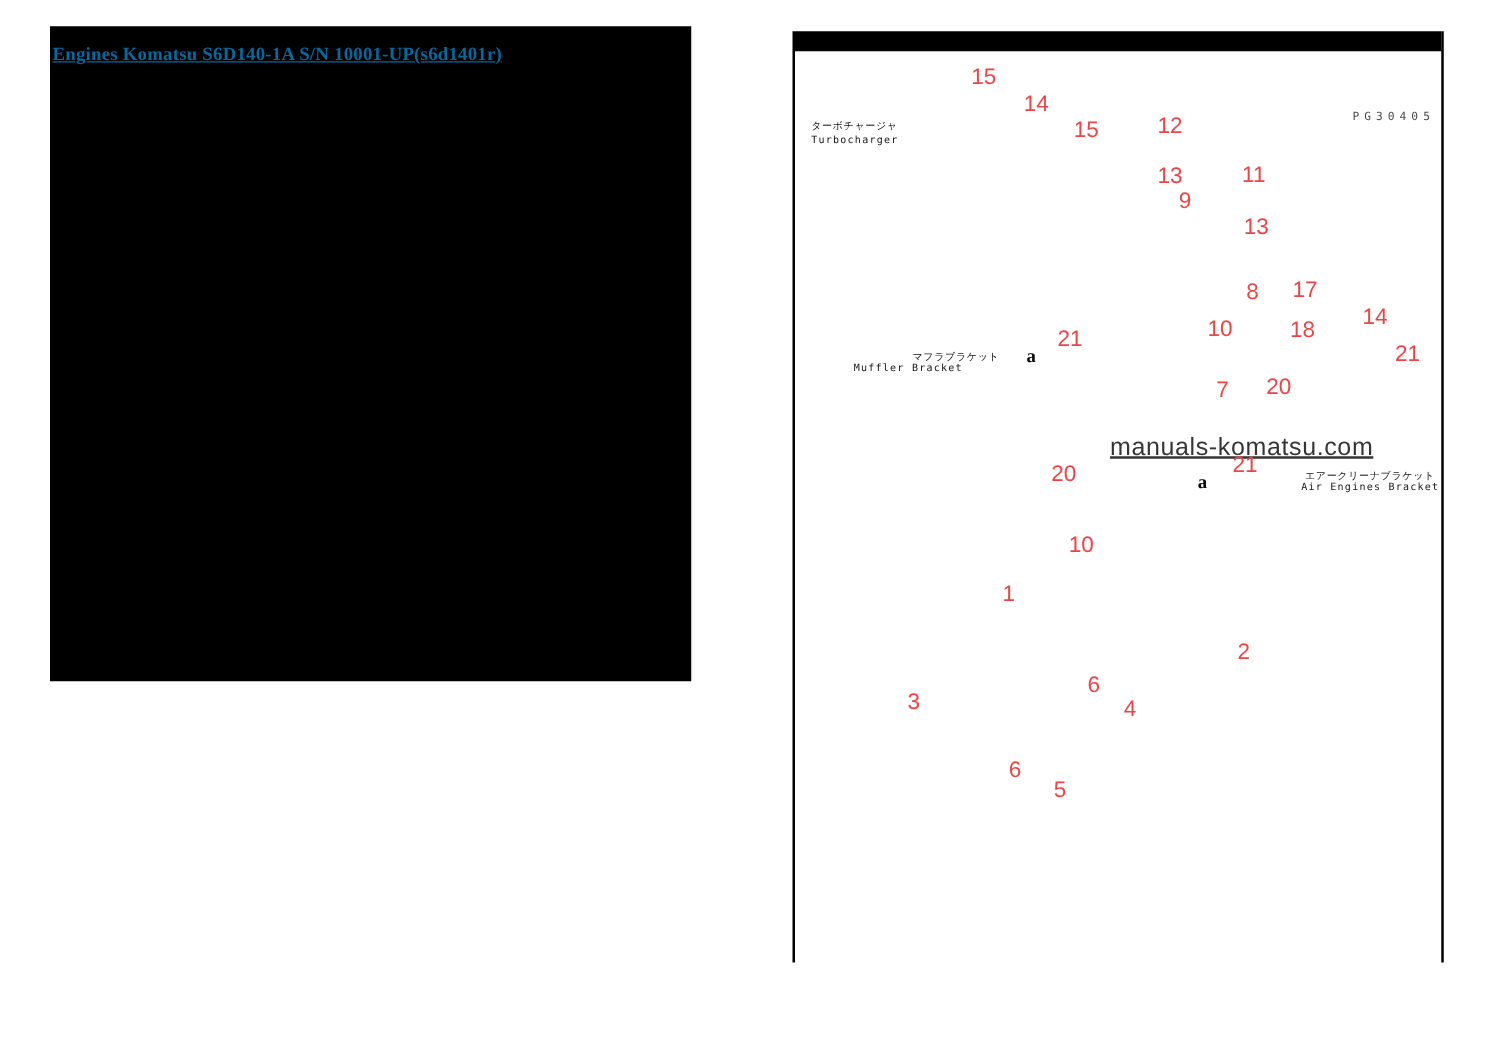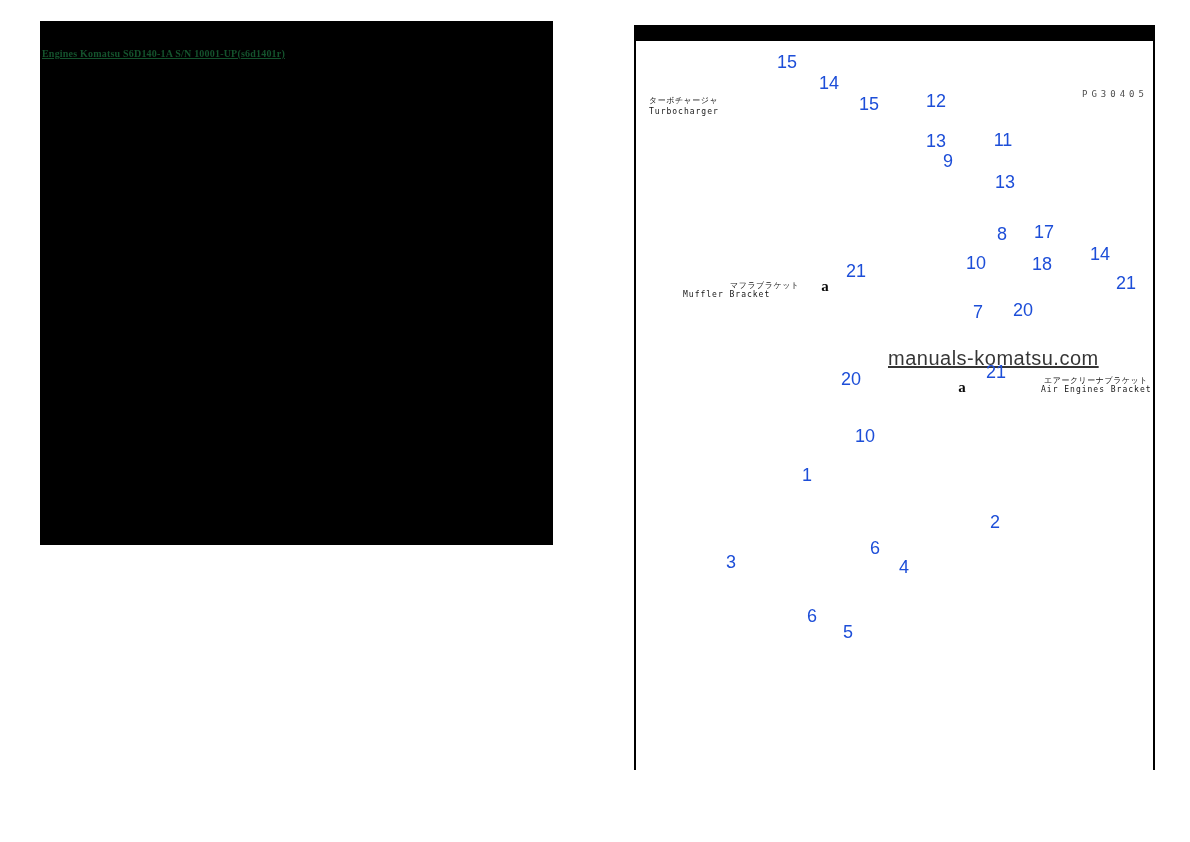--- a/index.html
+++ b/index.html
@@ -1,35 +1,35 @@
 <!DOCTYPE html>
 <html><head>
 <meta charset="utf-8">
 <style>
   html,body{margin:0;padding:0;background:#fff;}
   body{position:relative;width:1190px;height:842px;overflow:hidden;
        font-family:"Liberation Sans",sans-serif;}
   .abs{position:absolute;}
   
   .black-panel{left:40px;top:21px;width:513px;height:524px;background:#000;}
-  .catalog-link{left:42px;top:48px;color:#14532d;text-decoration:underline;
-       font-family:"Liberation Serif",serif;font-weight:bold;font-size:10px;
+  .catalog-link{left:42px;top:36px;color:#0369a1;text-decoration:underline;
+       font-family:"Liberation Serif",serif;font-weight:bold;font-size:15px;
        white-space:nowrap;letter-spacing:0.2px;}
   
   .frame{left:634px;top:25px;width:517px;height:745px;
        border-left:2px solid #000;border-right:2px solid #000;background:#fff;}
   .header-bar{position:absolute;left:0;top:0;width:100%;height:16px;background:#000;}
   .page-code{left:1082px;top:45px;color:#4d4d4d;font-size:9px;
        font-family:"DejaVu Sans Mono",monospace;letter-spacing:4px;white-space:nowrap;margin-top:44px;}
   
   .dlabel{color:#141414;font-size:8px;font-family:"DejaVu Sans Mono",monospace;
        white-space:nowrap;letter-spacing:1px;}
   .dlabel.jp{letter-spacing:0.5px;}
   
-  .co{transform:translate(-50%,-50%);color:#1d4ed8;font-size:18px;
+  .co{transform:translate(-50%,-50%);color:#ef4444;font-size:18px;
       font-family:"Liberation Sans",sans-serif;white-space:nowrap;}
   
   .marker{transform:translate(-50%,-50%);color:#0a0a0a;font-size:15px;
       font-family:"Liberation Serif",serif;font-weight:bold;}
   .watermark{left:888px;top:347px;color:rgba(25,25,25,0.88);font-size:20px;
       letter-spacing:0.5px;white-space:nowrap;text-decoration:underline;}
   svg.lineart{position:absolute;left:0;top:0;pointer-events:none;}
   svg.lineart *{vector-effect:non-scaling-stroke;}
 </style>
 </head>

